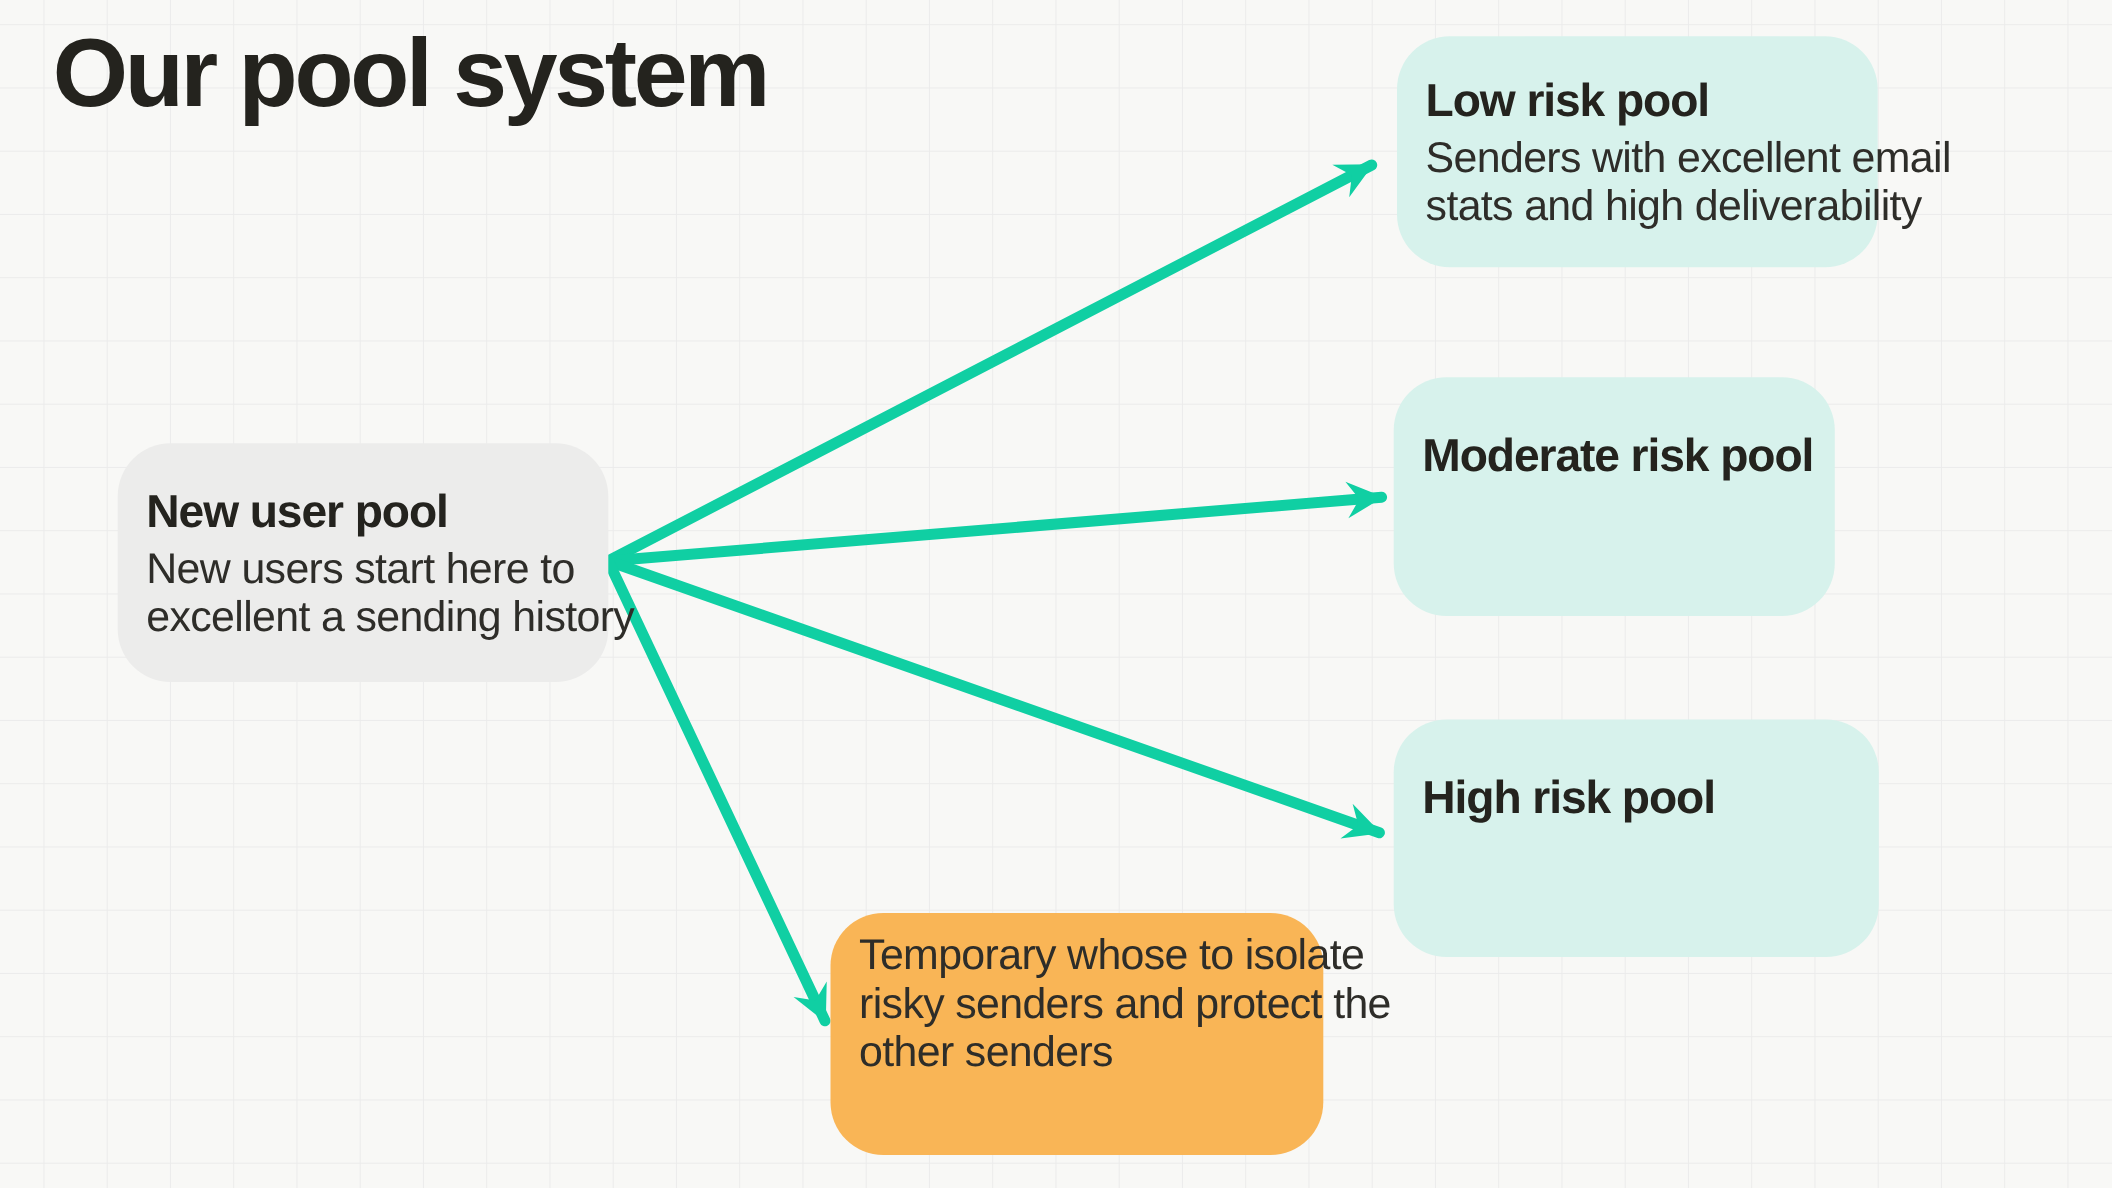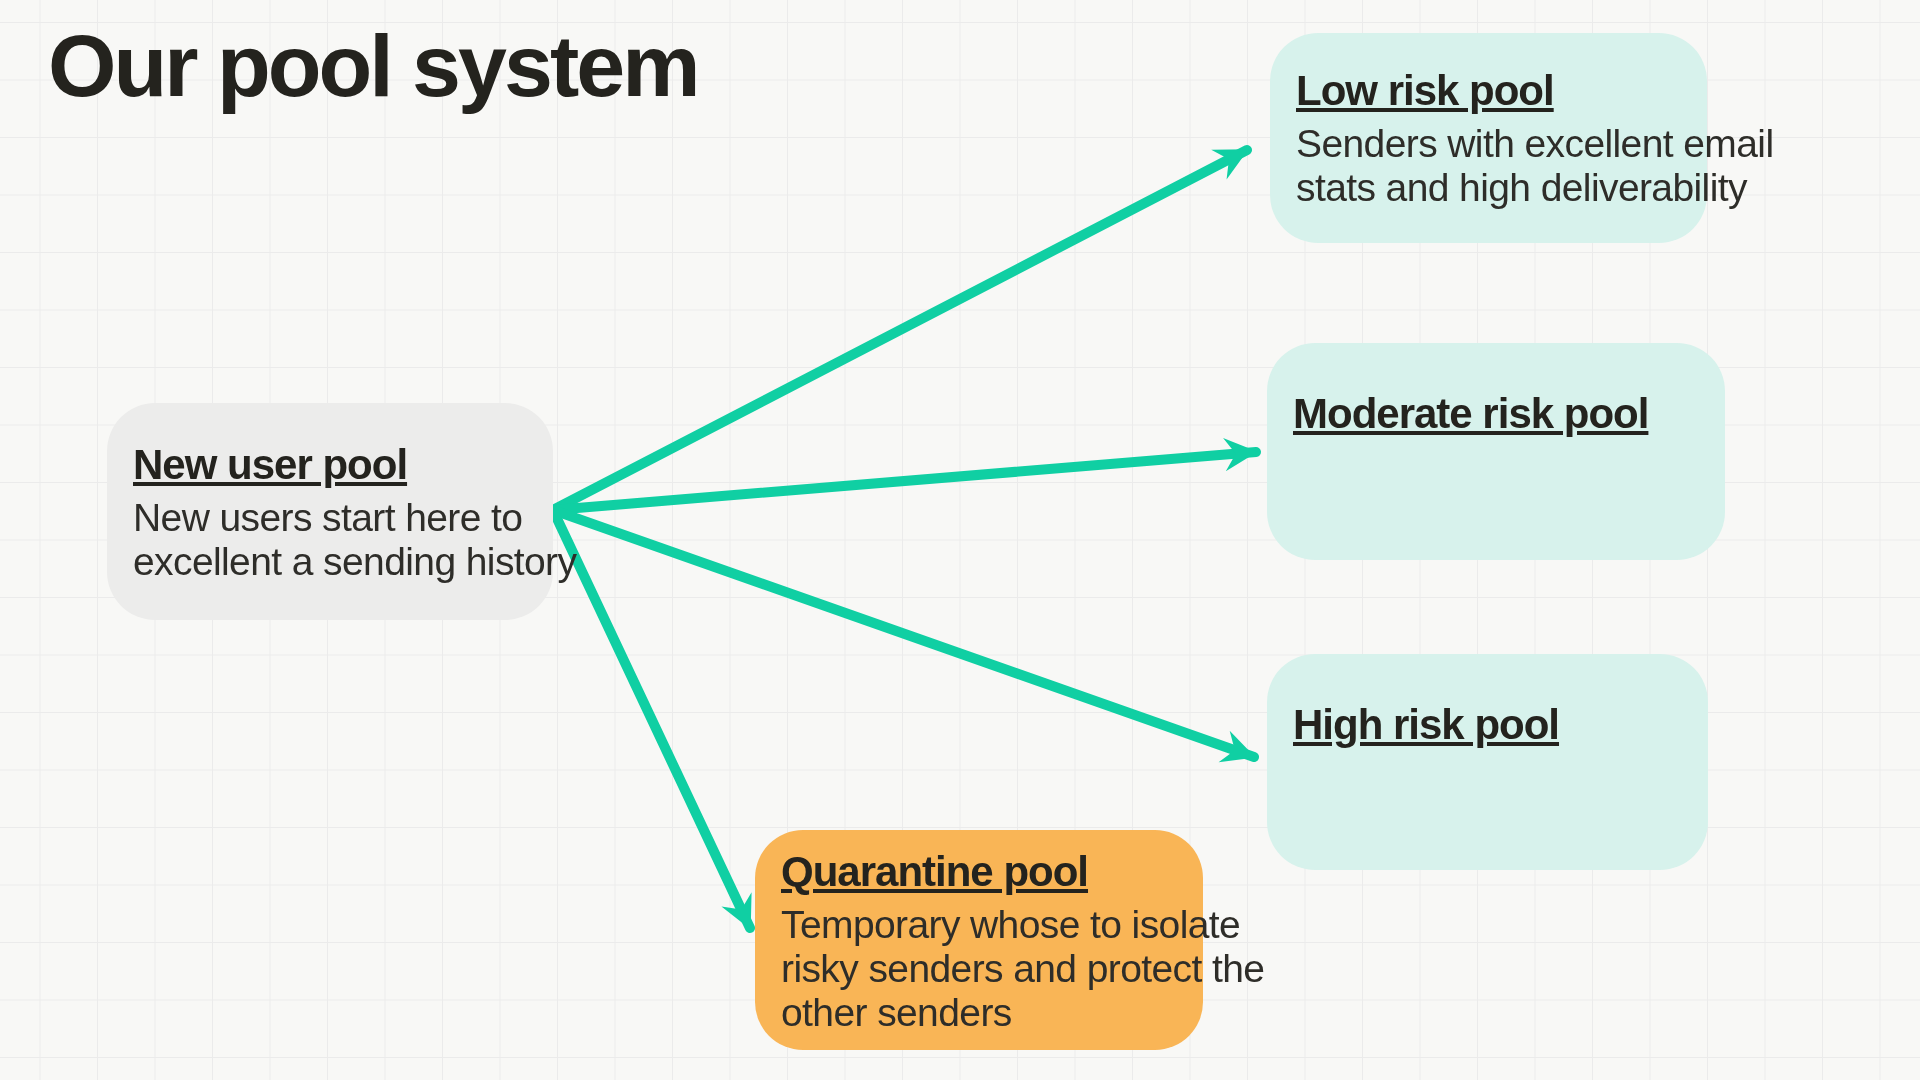--- a/index.html
+++ b/index.html
@@ -47,37 +47,36 @@
     padding: 34px 24px 24px 26px;
   }
   .node h2 {
     margin: 0 0 6px 0;
     font-size: 42px;
     line-height: 50px;
     font-weight: 700;
     letter-spacing: -1px;
     color: #24231e;
     white-space: nowrap;
-    text-decoration: underline;
   }
   .node p {
     margin: 0;
     font-size: 39px;
     line-height: 44px;
     letter-spacing: -0.6px;
     color: #2e2d29;
     white-space: pre;
   }
   .node-neutral { background: #ececeb; }
   .node-mint    { background: #d7f2ec; }
   .node-orange  { background: #f9b556; }
 
   #node-new-user-pool   { left: 107px;  top: 403px; width: 446px; height: 217px; padding-top: 37px; }
   #node-low-risk-pool   { left: 1270px; top: 33px;  width: 437px; height: 210px; padding-top: 33px; }
-  #node-moderate-risk-pool { left: 1267px; top: 343px; width: 458px; height: 217px; padding-top: 46px; }
+  #node-moderate-risk-pool { left: 1267px; top: 343px; width: 401px; height: 217px; padding-top: 46px; }
   #node-high-risk-pool  { left: 1267px; top: 654px; width: 441px; height: 216px; padding-top: 46px; }
   #node-quarantine-pool { left: 755px;  top: 830px; width: 448px; height: 220px; padding-top: 17px; }
 </style>
 </head>
 <body>
 
 <div id="canvas">
 
   <h1 class="page-title">Our pool system</h1>
 
@@ -107,19 +106,18 @@
 
   <div id="node-moderate-risk-pool" class="node node-mint">
     <h2>Moderate risk pool</h2>
   </div>
 
   <div id="node-high-risk-pool" class="node node-mint">
     <h2>High risk pool</h2>
   </div>
 
   <div id="node-quarantine-pool" class="node node-orange">
-    <h2>Quarantine pool</h2>
     <p>Temporary whose to isolate
 risky senders and protect the
 other senders</p>
   </div>
 
 </div>
 
 </body></html>

